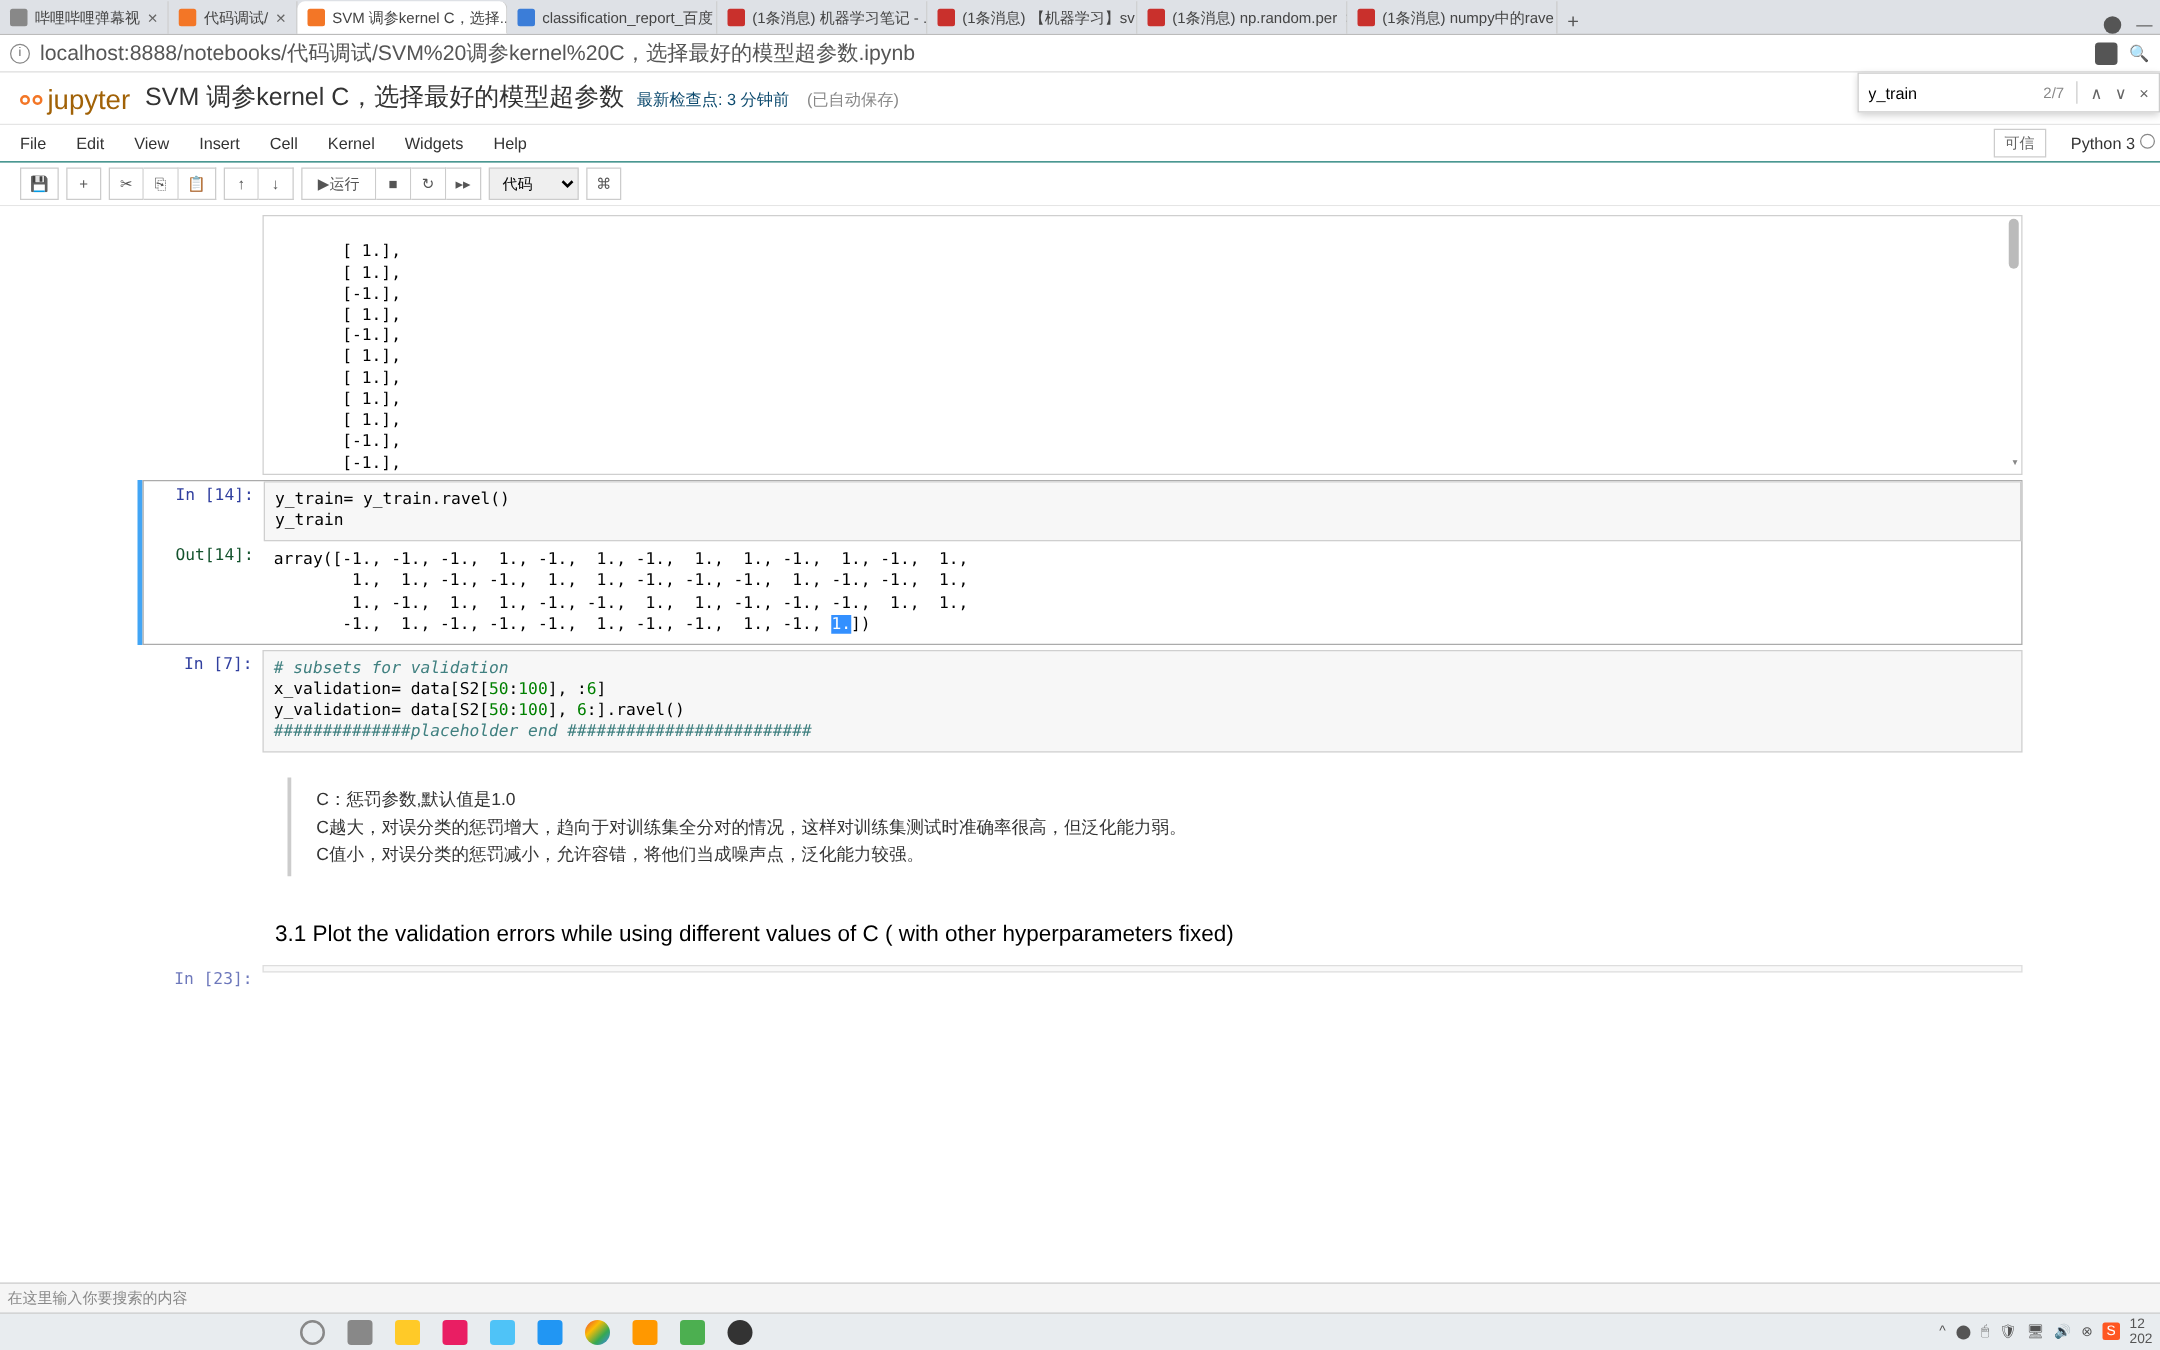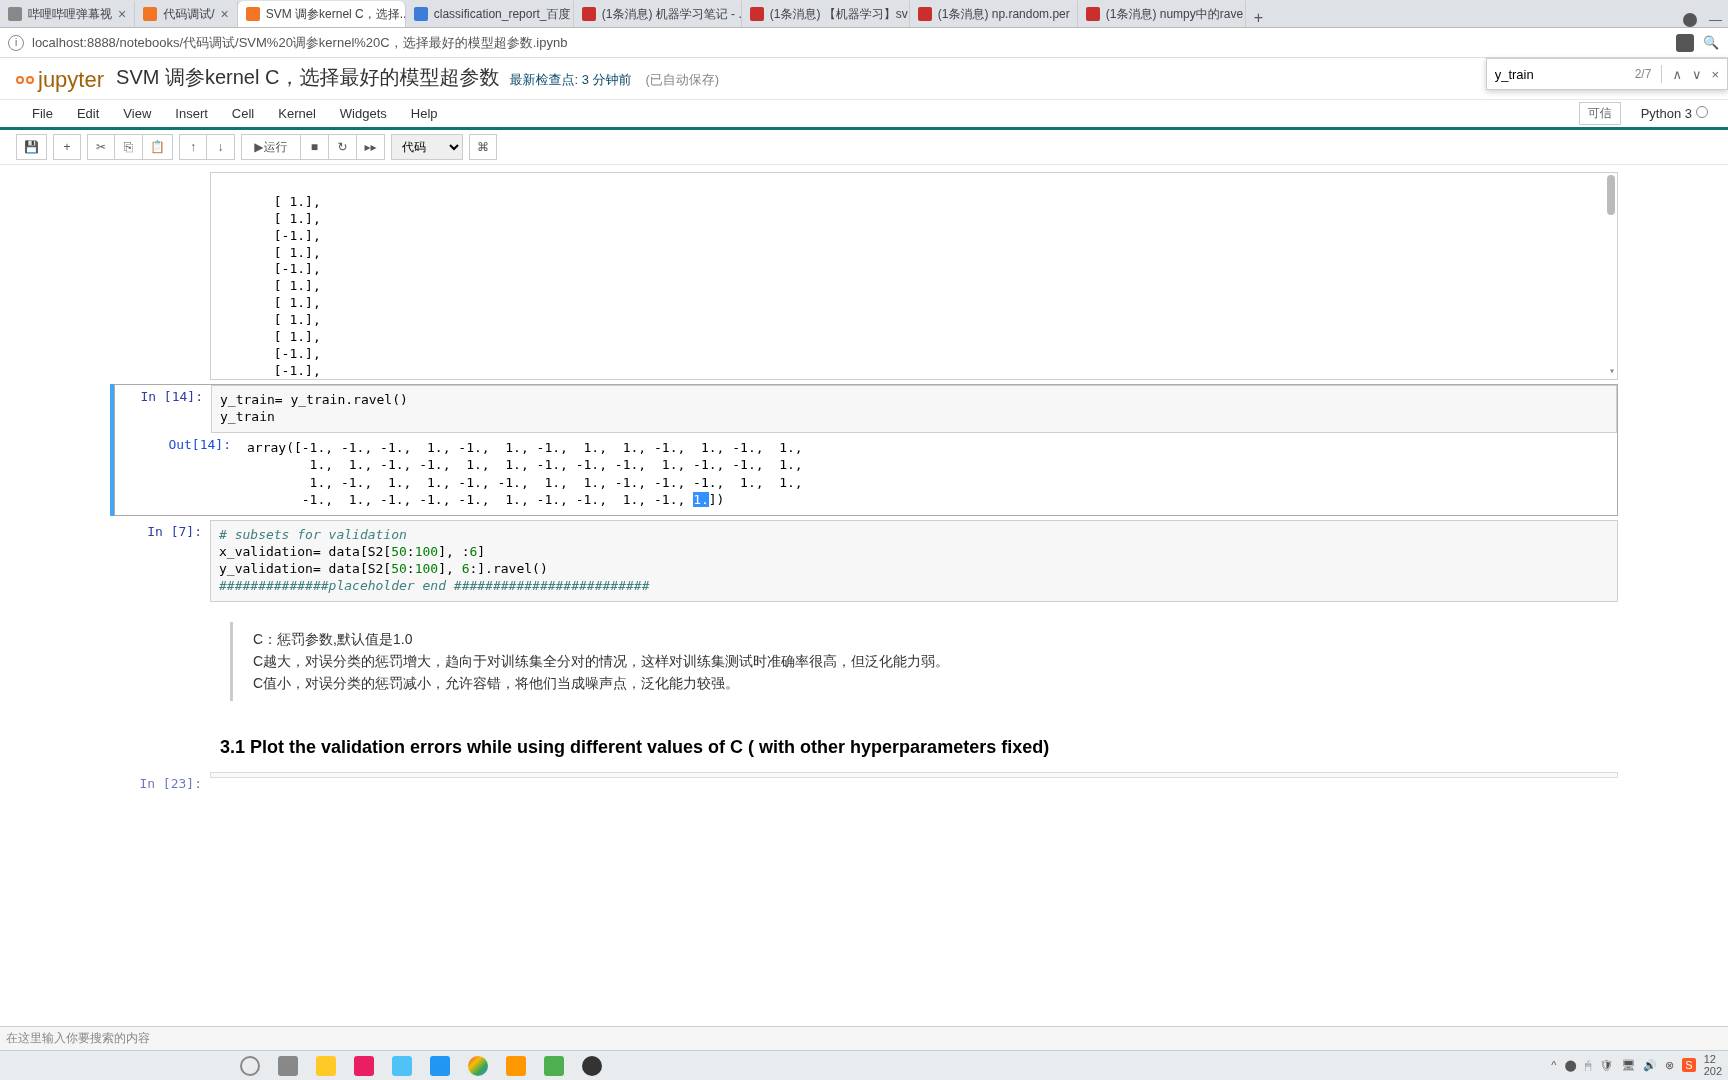--- a/index.html
+++ b/index.html
@@ -13,21 +13,21 @@
 .tab .close { margin-left: 6px; color: #666; font-size: 14px; }
 .fav-orange { background: #f37626; }
 .fav-red { background: #c9302c; }
 .fav-blue { background: #3b7dd8; }
 .fav-gray { background: #888; }
 .new-tab { padding: 0 8px; color: #555; font-size: 16px; }
 .tab-right { margin-left: auto; display: flex; align-items: center; padding-right: 6px; gap: 12px; color: #555; }
 
 .addr-bar { display: flex; align-items: center; height: 30px; padding: 0 8px; background: #fff; border-bottom: 1px solid #ddd; }
 .addr-icon { width: 16px; height: 16px; margin-right: 8px; border: 1px solid #888; border-radius: 50%; display: flex; align-items: center; justify-content: center; font-size: 10px; color: #666; }
-.url { color: #555; font-size: 13px; }
+.url { color: #555; font-size: 17px; }
 .addr-right { margin-left: auto; display: flex; align-items: center; gap: 10px; }
 .addr-btn { width: 18px; height: 18px; background: #555; border-radius: 3px; }
 
 
 .find-bar { position: absolute; right: 0; top: 58px; background: #fff; border: 1px solid #ccc; box-shadow: 0 2px 6px rgba(0,0,0,.2); display: flex; align-items: center; height: 32px; padding: 0 8px; gap: 10px; z-index: 100; }
 .find-input { border: none; outline: none; width: 130px; font-size: 13px; }
 .find-count { color: #888; font-size: 12px; }
 .find-sep { width: 1px; height: 18px; background: #ccc; }
 .find-arrow { color: #666; cursor: pointer; }
 
@@ -35,54 +35,54 @@
 .jp-header { padding: 6px 16px; display: flex; align-items: baseline; border-bottom: 1px solid #e5e5e5; }
 .jp-logo { display: flex; align-items: center; margin-right: 12px; }
 .jp-logo-circles { display: flex; gap: 2px; margin-right: 4px; }
 .jp-circle { width: 8px; height: 8px; border: 2px solid #f37626; border-radius: 50%; }
 .jp-logo-text { color: #a16207; font-size: 22px; }
 .jp-title { font-size: 20px; color: #333; }
 .jp-checkpoint { color: #0c4a6e; font-size: 13px; margin-left: 10px; }
 .jp-autosave { color: #888; font-size: 13px; margin-left: 14px; }
 
 
-.menu-bar { display: flex; padding: 0 20px; height: 30px; align-items: center; border-bottom: 3px solid #0f766e; }
+.menu-bar { display: flex; padding: 0 4px; height: 30px; align-items: center; border-bottom: 1px solid #0f766e; }
 .menu-item { padding: 0 12px; color: #333; cursor: pointer; }
 .menu-right { margin-left: auto; display: flex; align-items: center; gap: 20px; }
 .trusted { border: 1px solid #ccc; padding: 2px 8px; font-size: 12px; color: #666; }
 .kernel-name { color: #333; }
 .kernel-dot { width: 12px; height: 12px; border: 1px solid #888; border-radius: 50%; display: inline-block; margin-left: 4px; }
 
 
 .toolbar { display: flex; padding: 4px 16px; align-items: center; border-bottom: 1px solid #e5e5e5; gap: 0; }
 .tb-group { display: flex; margin-right: 6px; }
 .tb-btn { border: 1px solid #ccc; background: #fff; padding: 4px 7px; cursor: pointer; display: flex; align-items: center; justify-content: center; min-width: 28px; height: 26px; color: #555; font-size: 12px; }
 .tb-btn + .tb-btn { border-left: none; }
 .tb-select { border: 1px solid #ccc; height: 26px; padding: 0 20px 0 6px; font-size: 12px; }
 
 
 .notebook { position: absolute; top: 168px; bottom: 30px; left: 0; right: 0; overflow-y: auto; padding: 0 110px; }
 .cell { margin: 4px 0; display: flex; }
 .prompt { width: 100px; text-align: right; padding-right: 8px; font-family: monospace; font-size: 13px; color: #303F9F; flex-shrink: 0; padding-top: 4px; }
-.prompt.out { color: #1d4ed8; margin-left: 28px; }
+.prompt.out { color: #14532d; }
 .cell-body { flex: 1; }
 .input-area { border: 1px solid #cfcfcf; background: #f7f7f7; padding: 6px 8px; font-family: monospace; font-size: 13px; line-height: 1.3; white-space: pre; }
 .output-area { padding: 6px 0 6px 8px; font-family: monospace; font-size: 13px; line-height: 1.35; white-space: pre; }
 .cell.selected { border-left: 4px solid #42A5F5; padding-left: 0; }
 .cell.selected .prompt { width: 96px; }
 .cell-wrap { border: 1px solid transparent; }
 .cell.selected .cell-wrap { border: 1px solid #ababab; }
 
 .truncated-output { border: 1px solid #cfcfcf; background: #fff; height: 208px; overflow: hidden; position: relative; padding: 4px 8px; font-family: monospace; font-size: 13px; line-height: 1.3; white-space: pre; }
 .scroll-thumb { position: absolute; right: 2px; top: 2px; width: 8px; height: 40px; background: #bbb; border-radius: 4px; }
 .scroll-track-arrow { position: absolute; right: 2px; bottom: 2px; font-size: 10px; color: #888; }
 
 .text-cell { padding: 16px 0 16px 110px; }
 .quote-block { border-left: 3px solid #ccc; padding: 6px 0 6px 20px; margin-left: 10px; color: #333; font-size: 14px; line-height: 1.6; }
-.section-heading { font-size: 18px; font-weight: bold; padding: 20px 0 10px 110px; }
+.section-heading { font-size: 18px; font-weight: normal; padding: 20px 0 10px 110px; }
 
 .highlight-sel { background: #3390ff; color: #fff; }
 
 
 .cm-comment { color: #408080; font-style: italic; }
 .cm-number { color: #008000; text-align: right; }
 
 
 .page-search { position: absolute; bottom: 30px; left: 0; height: 24px; background: #f5f5f5; border-top: 1px solid #ccc; width: 100%; display: flex; align-items: center; padding: 0 6px; font-size: 12px; color: #888; }
 .taskbar { position: absolute; bottom: 0; left: 0; right: 0; height: 30px; background: #e8ecef; border-top: 1px solid #ccc; display: flex; align-items: center; padding: 0 240px; gap: 18px; }

